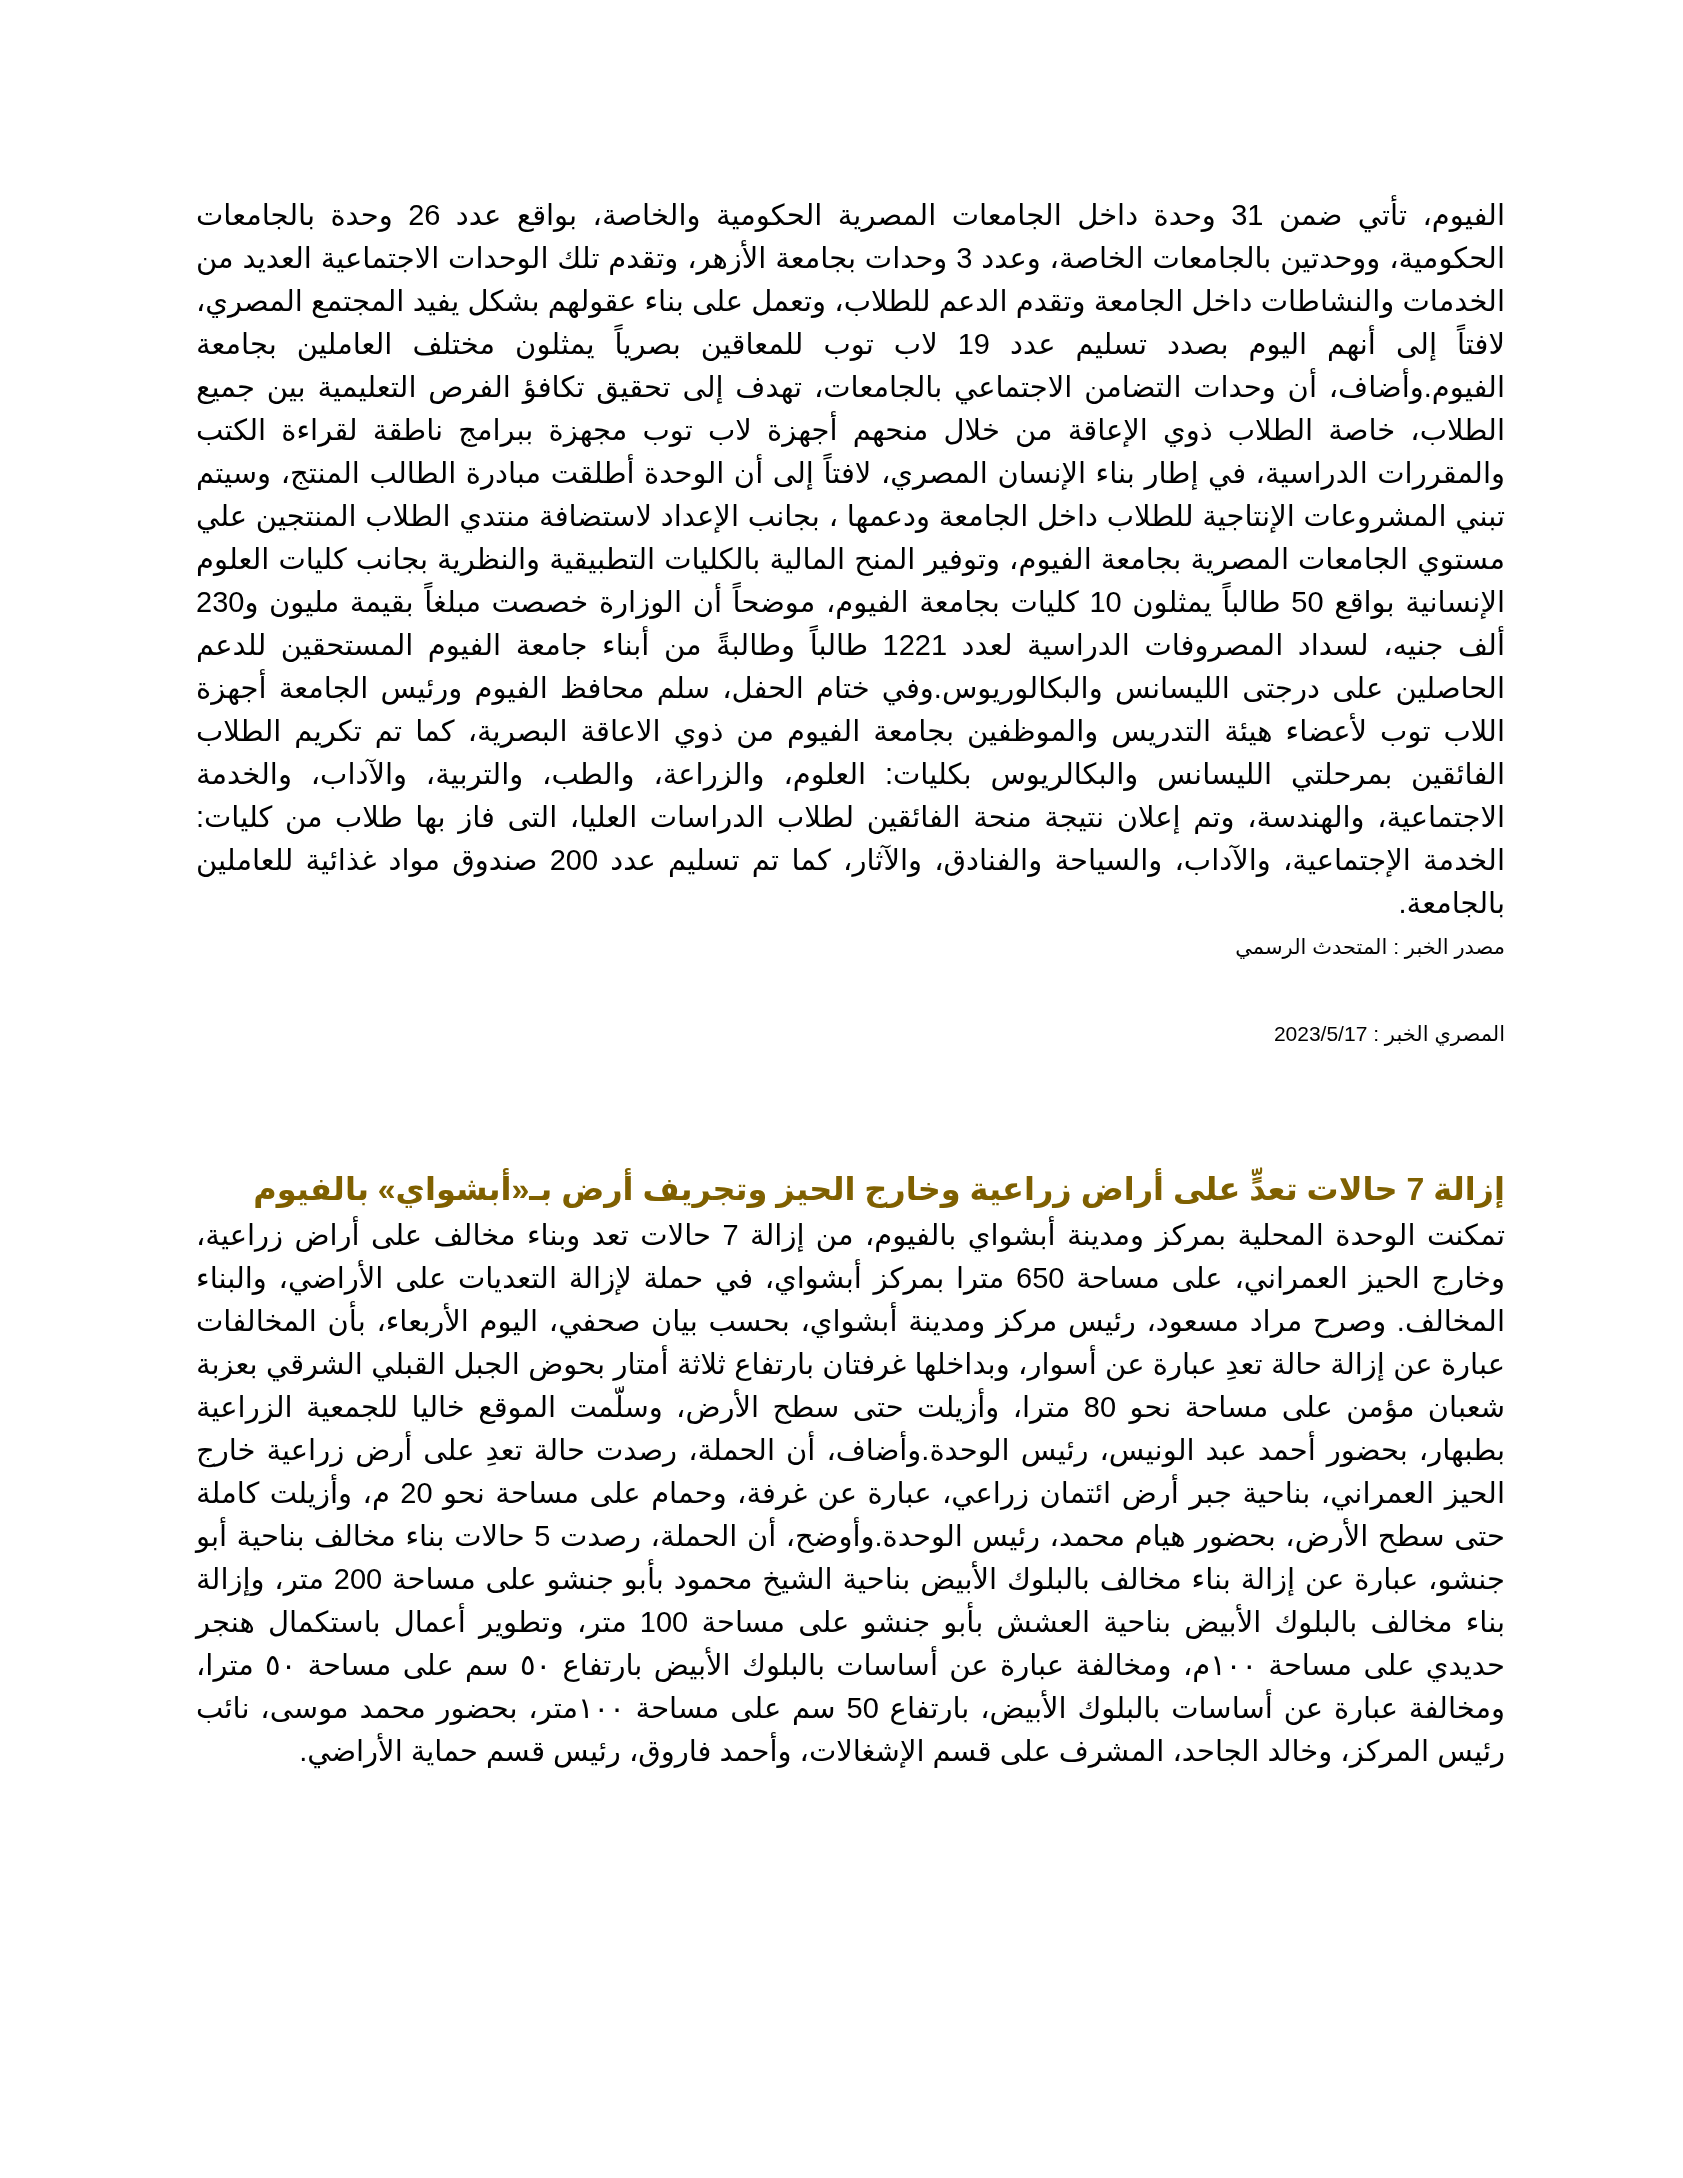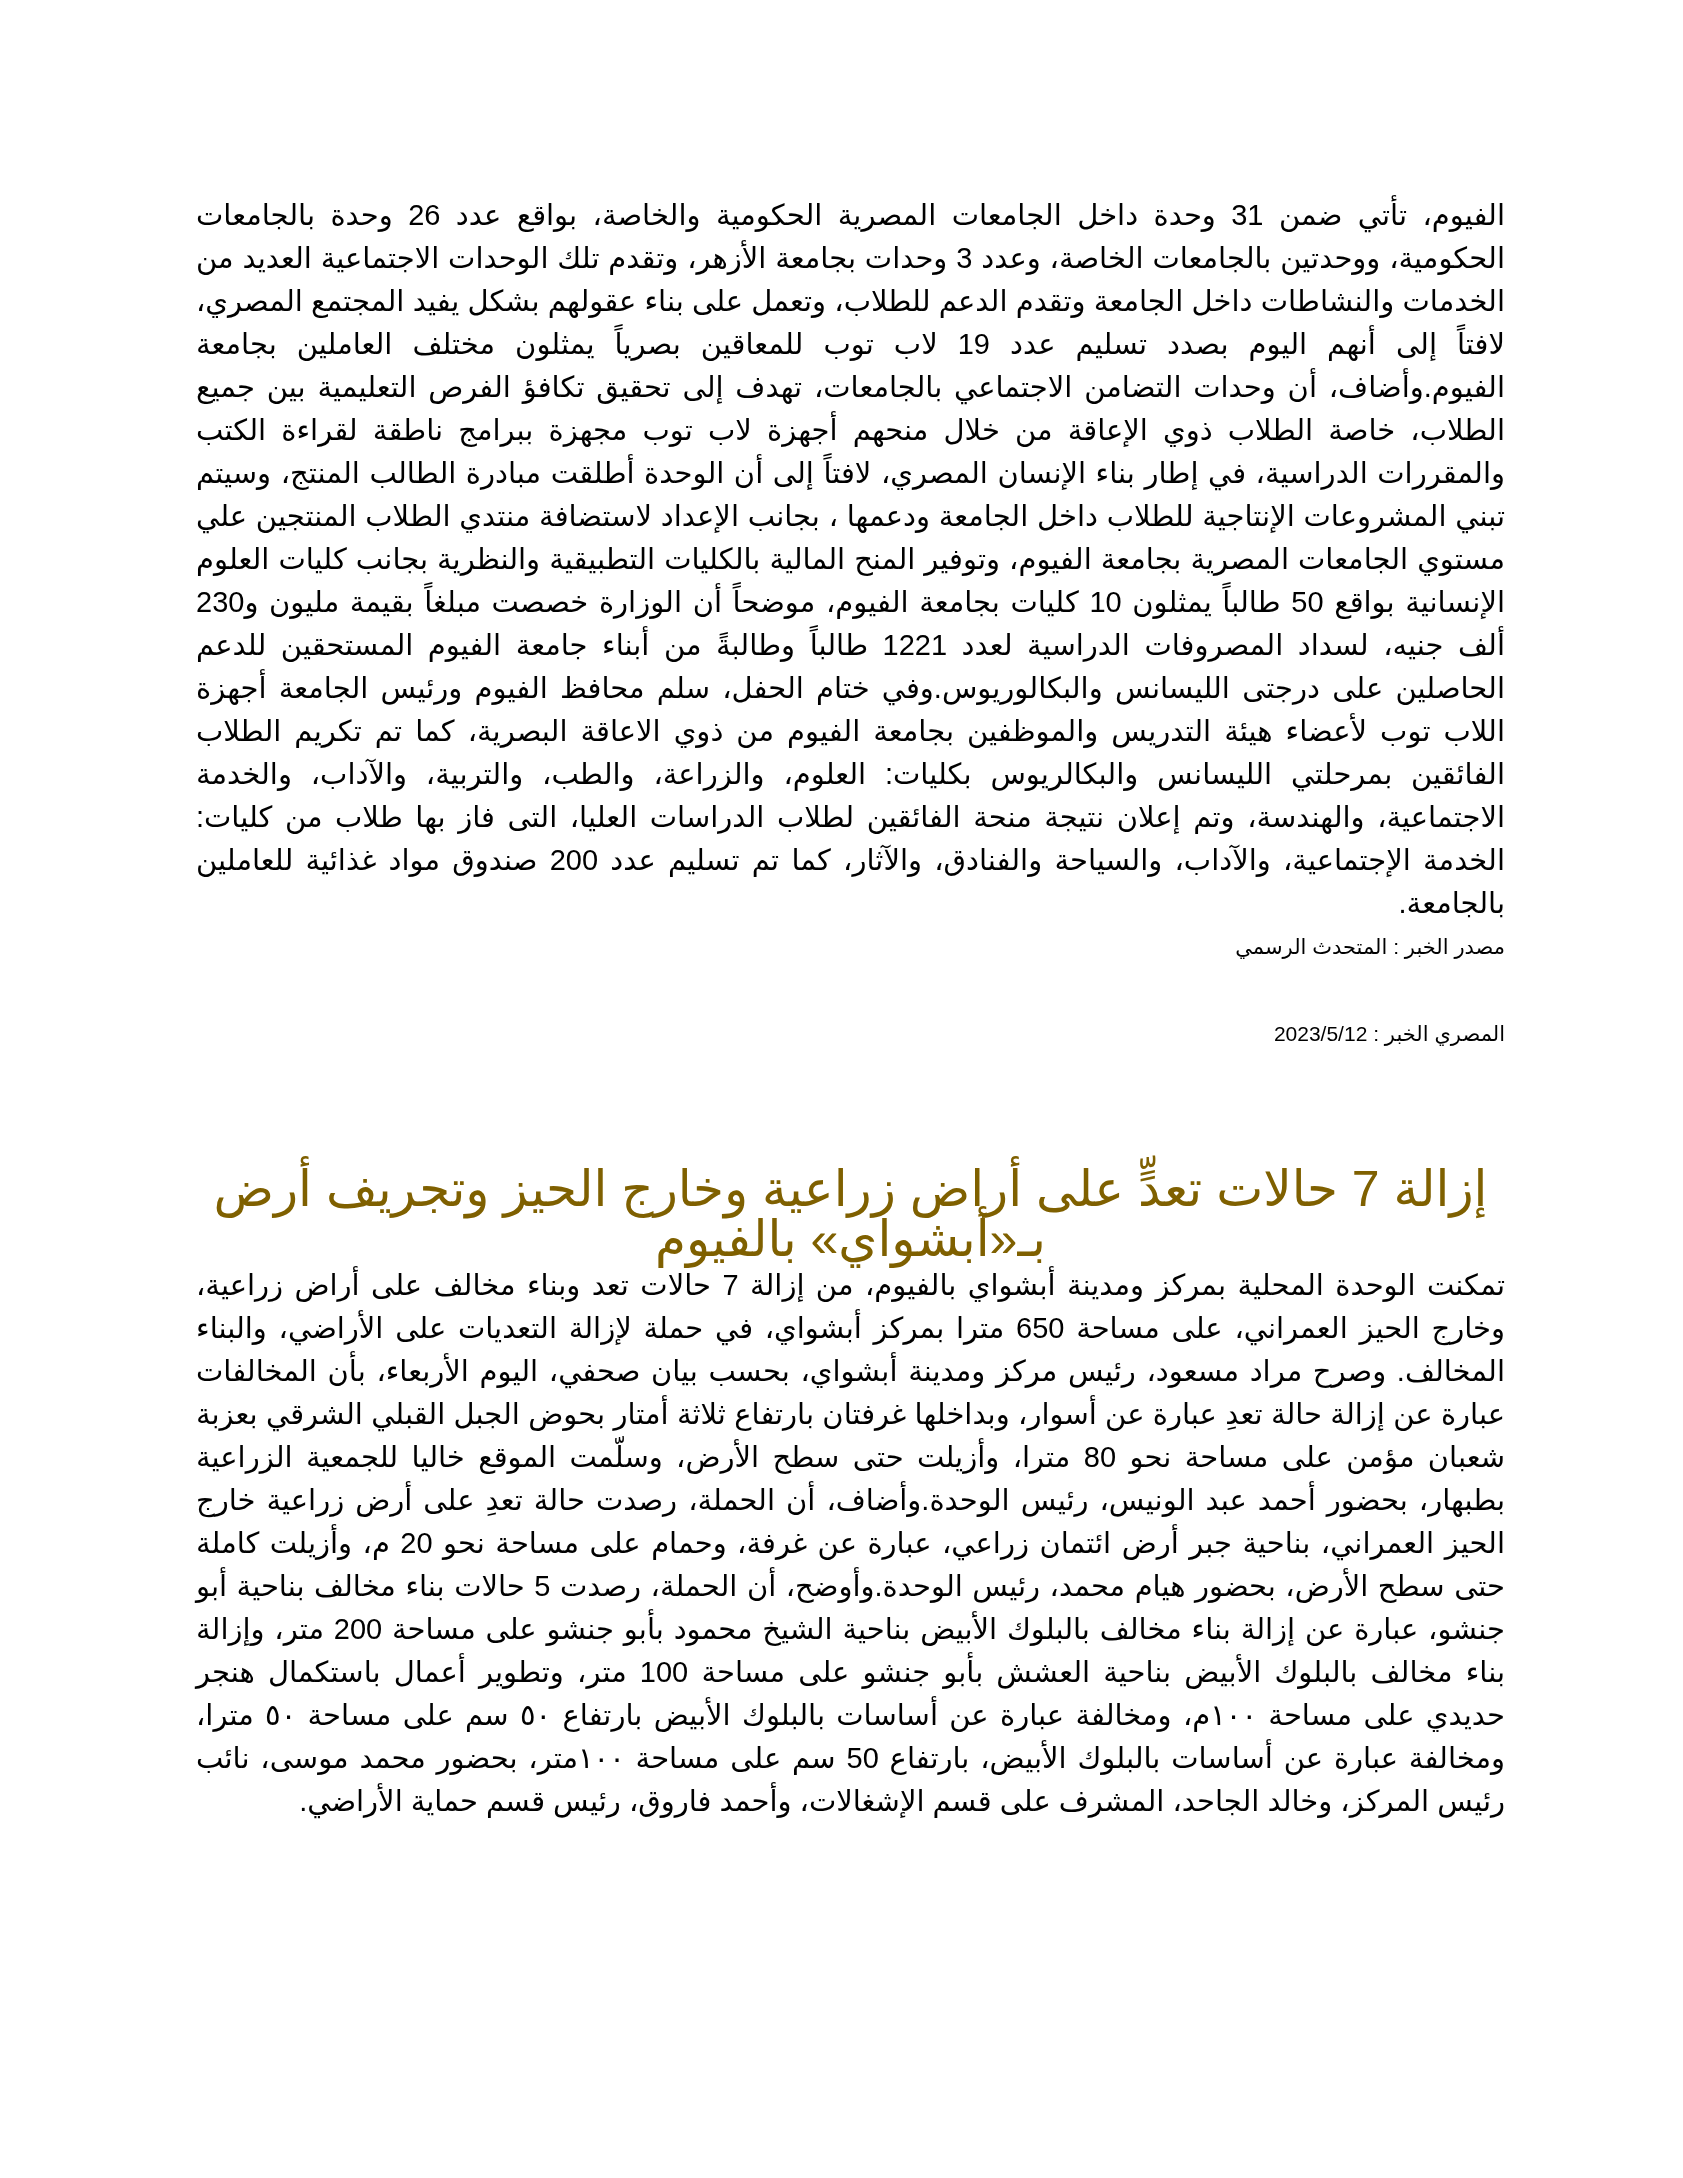--- a/index.html
+++ b/index.html
@@ -33,40 +33,39 @@
       font-size: 21px;
       line-height: 43px;
       margin: 0;
       text-align: right;
     }
     .date-line {
       margin-top: 44px;
     }
     .article-heading {
       margin: 109px 0 0 0;
-      font-size: 50px;
+      font-size: 32px;
       line-height: 50px;
-      font-weight: normal;
+      font-weight: bold;
       color: #7f6000;
-      text-align: center;
     }
     .para-2 {
     }
   </style>
 </head>
 <body>
 
 <div class="page">
 
   <section>
     <p class="para">الفيوم، تأتي ضمن 31 وحدة داخل الجامعات المصرية الحكومية والخاصة، بواقع عدد 26 وحدة بالجامعات الحكومية، ووحدتين بالجامعات الخاصة، وعدد 3 وحدات بجامعة الأزهر، وتقدم تلك الوحدات الاجتماعية العديد من الخدمات والنشاطات داخل الجامعة وتقدم الدعم للطلاب، وتعمل على بناء عقولهم بشكل يفيد المجتمع المصري، لافتاً إلى أنهم اليوم بصدد تسليم عدد 19 لاب توب للمعاقين بصرياً يمثلون مختلف العاملين بجامعة الفيوم.وأضاف، أن وحدات التضامن الاجتماعي بالجامعات، تهدف إلى تحقيق تكافؤ الفرص التعليمية بين جميع الطلاب، خاصة الطلاب ذوي الإعاقة من خلال منحهم أجهزة لاب توب مجهزة ببرامج ناطقة لقراءة الكتب والمقررات الدراسية، في إطار بناء الإنسان المصري، لافتاً إلى أن الوحدة أطلقت مبادرة الطالب المنتج، وسيتم تبني المشروعات الإنتاجية للطلاب داخل الجامعة ودعمها ، بجانب الإعداد لاستضافة منتدي الطلاب المنتجين علي مستوي الجامعات المصرية بجامعة الفيوم، وتوفير المنح المالية بالكليات التطبيقية والنظرية بجانب كليات العلوم الإنسانية بواقع 50 طالباً يمثلون 10 كليات بجامعة الفيوم، موضحاً أن الوزارة خصصت مبلغاً بقيمة مليون و230 ألف جنيه، لسداد المصروفات الدراسية لعدد 1221 طالباً وطالبةً من أبناء جامعة الفيوم المستحقين للدعم الحاصلين على درجتى الليسانس والبكالوريوس.وفي ختام الحفل، سلم محافظ الفيوم ورئيس الجامعة أجهزة اللاب توب لأعضاء هيئة التدريس والموظفين بجامعة الفيوم من ذوي الاعاقة البصرية، كما تم تكريم الطلاب الفائقين بمرحلتي الليسانس والبكالريوس بكليات: العلوم، والزراعة، والطب، والتربية، والآداب، والخدمة الاجتماعية، والهندسة، وتم إعلان نتيجة منحة الفائقين لطلاب الدراسات العليا، التى فاز بها طلاب من كليات: الخدمة الإجتماعية، والآداب، والسياحة والفنادق، والآثار، كما تم تسليم عدد 200 صندوق مواد غذائية للعاملين بالجامعة.</p>
 
     <p class="meta-line"><span>مصدر الخبر</span><span> : </span><span>المتحدث الرسمي</span></p>
 
-    <p class="meta-line date-line"><span>المصري الخبر</span><span> : </span><span>2023/5/12</span></p>
+    <p class="meta-line date-line"><span>المصري الخبر</span><span> : </span><span>2023/5/17</span></p>
   </section>
 
   <section>
     <h2 class="article-heading" style="color: rgb(127, 96, 0);">إزالة 7 حالات تعدٍّ على أراض زراعية وخارج الحيز وتجريف أرض بـ«أبشواي» بالفيوم</h2>
     <p class="para para-2">تمكنت الوحدة المحلية بمركز ومدينة أبشواي بالفيوم، من إزالة 7 حالات تعد وبناء مخالف على أراض زراعية، وخارج الحيز العمراني، على مساحة 650 مترا بمركز أبشواي، في حملة لإزالة التعديات على الأراضي، والبناء المخالف. وصرح مراد مسعود، رئيس مركز ومدينة أبشواي، بحسب بيان صحفي، اليوم الأربعاء، بأن المخالفات عبارة عن إزالة حالة تعدِ عبارة عن أسوار، وبداخلها غرفتان بارتفاع ثلاثة أمتار بحوض الجبل القبلي الشرقي بعزبة شعبان مؤمن على مساحة نحو 80 مترا، وأزيلت حتى سطح الأرض، وسلّمت الموقع خاليا للجمعية الزراعية بطبهار، بحضور أحمد عبد الونيس، رئيس الوحدة.وأضاف، أن الحملة، رصدت حالة تعدِ على أرض زراعية خارج الحيز العمراني، بناحية جبر أرض ائتمان زراعي، عبارة عن غرفة، وحمام على مساحة نحو 20 م، وأزيلت كاملة حتى سطح الأرض، بحضور هيام محمد، رئيس الوحدة.وأوضح، أن الحملة، رصدت 5 حالات بناء مخالف بناحية أبو جنشو، عبارة عن إزالة بناء مخالف بالبلوك الأبيض بناحية الشيخ محمود بأبو جنشو على مساحة 200 متر، وإزالة بناء مخالف بالبلوك الأبيض بناحية العشش بأبو جنشو على مساحة 100 متر، وتطوير أعمال باستكمال هنجر حديدي على مساحة ١٠٠م، ومخالفة عبارة عن أساسات بالبلوك الأبيض بارتفاع ٥٠ سم على مساحة ٥٠ مترا، ومخالفة عبارة عن أساسات بالبلوك الأبيض، بارتفاع 50 سم على مساحة ١٠٠متر، بحضور محمد موسى، نائب رئيس المركز، وخالد الجاحد، المشرف على قسم الإشغالات، وأحمد فاروق، رئيس قسم حماية الأراضي.</p>
   </section>
 
 </div>
 
 

